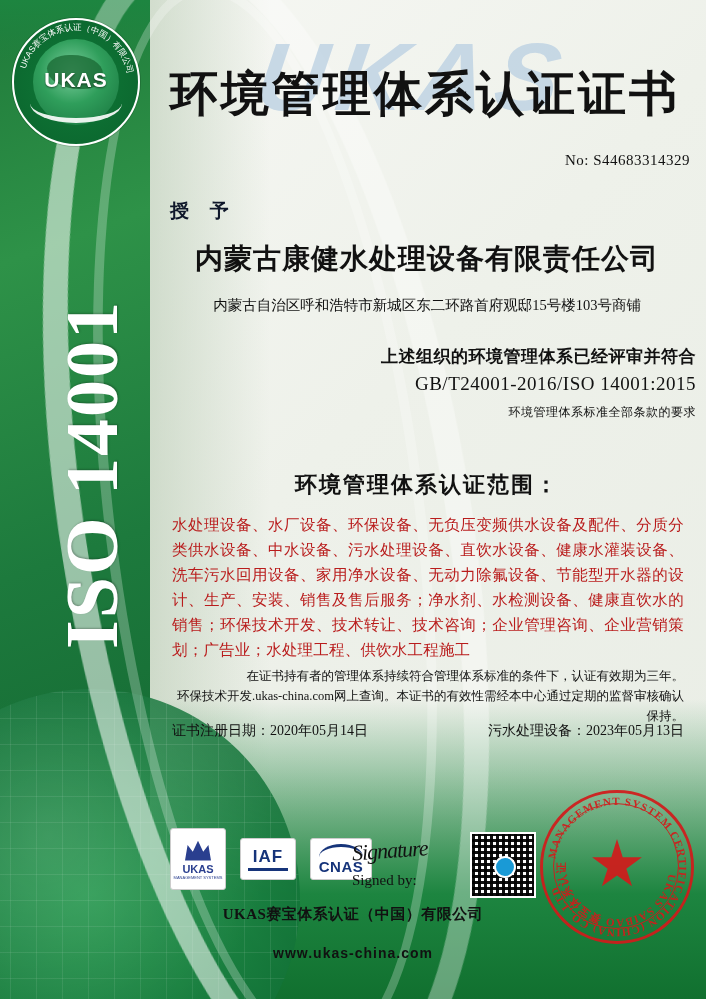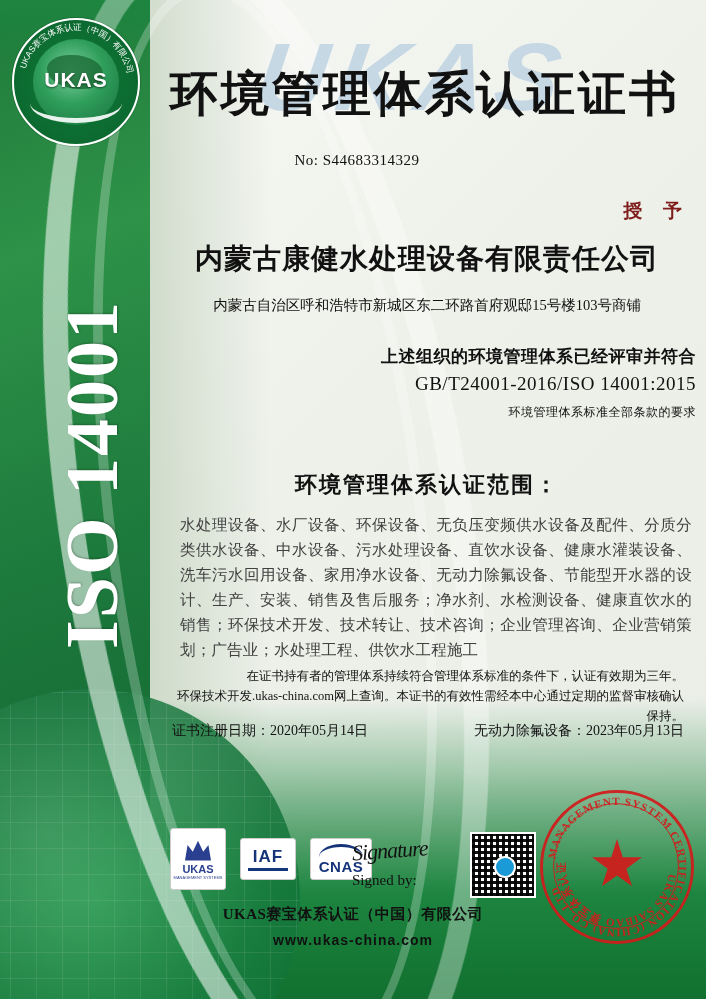--- a/index.html
+++ b/index.html
@@ -185,38 +185,38 @@
     text-align: left;
     font-family: "Liberation Serif", serif;
     font-weight: bold;
     font-size: 48px;
     letter-spacing: 3px;
     color: #111111;
   }
 
   .cert-no {
     position: absolute;
-    left: 12px; top: 152px;
+    left: 0; top: 152px;
     width: 690px;
-    text-align: center;
+    text-align: right;
     font-family: "Liberation Serif", serif;
     font-size: 15px;
     color: #111111;
     letter-spacing: 0.5px;
   }
 
   .award-label {
     position: absolute;
     left: 170px; top: 198px;
     width: 520px;
-    text-align: right;
+    text-align: left;
     font-weight: bold;
     font-size: 19px;
     letter-spacing: 8px;
-    color: #7f1d1d;
+    color: #0f172a;
   }
 
   .company-name {
     position: absolute;
     left: 158px; top: 240px;
     width: 538px;
     text-align: center;
     font-weight: bold;
     font-size: 28px;
     letter-spacing: 1px;
@@ -262,26 +262,26 @@
     width: 538px;
     text-align: center;
     font-weight: bold;
     font-size: 22px;
     letter-spacing: 2px;
     color: #111111;
   }
 
   .scope-body {
     position: absolute;
-    left: 180px; top: 512px;
+    left: 172px; top: 512px;
     width: 512px;
     text-align: justify;
     font-size: 15.5px;
     line-height: 25px;
-    color: #404040;
+    color: #b91c1c;
     letter-spacing: 0.2px;
   }
 
   .validity-note {
     position: absolute;
     left: 172px; top: 666px;
     width: 512px;
     text-align: right;
     font-size: 12.5px;
     line-height: 20px;
@@ -457,21 +457,21 @@
     font-size: 15px;
     color: #111111;
     letter-spacing: 0.5px;
   }
   .footer .site {
     font-family: "Liberation Sans", sans-serif;
     font-weight: bold;
     font-size: 14px;
     color: #111111;
     letter-spacing: 1px;
-    margin-top: 8px;
+    margin-top: 21px;
   }
 </style>
 </head>
 <body>
 
 <div id="certificate">
 
   <div class="bg-green-left"></div>
   <div class="bg-green-top"></div>
   <div class="paper">
@@ -526,21 +526,21 @@
   <div class="validity-note">
     <div>在证书持有者的管理体系持续符合管理体系标准的条件下，认证有效期为三年。</div>
     <div>环保技术开发.ukas-china.com网上查询。本证书的有效性需经本中心通过定期的监督审核确认保持。</div>
   </div>
 
   <div class="dates">
     <div>
       <span>证书注册日期：</span><span>2020年05月14日</span>
     </div>
     <div>
-      <span>无动力除氟设备：</span><span>2023年05月13日</span>
+      <span>污水处理设备：</span><span>2023年05月13日</span>
     </div>
   </div>
 
   <div class="logo-strip">
     <div class="mini-logo ukas-mini">
       <div class="crown"></div>
       <div class="label">UKAS</div>
       <div class="sub">MANAGEMENT SYSTEMS</div>
     </div>
     <div class="mini-logo iaf-mini">

